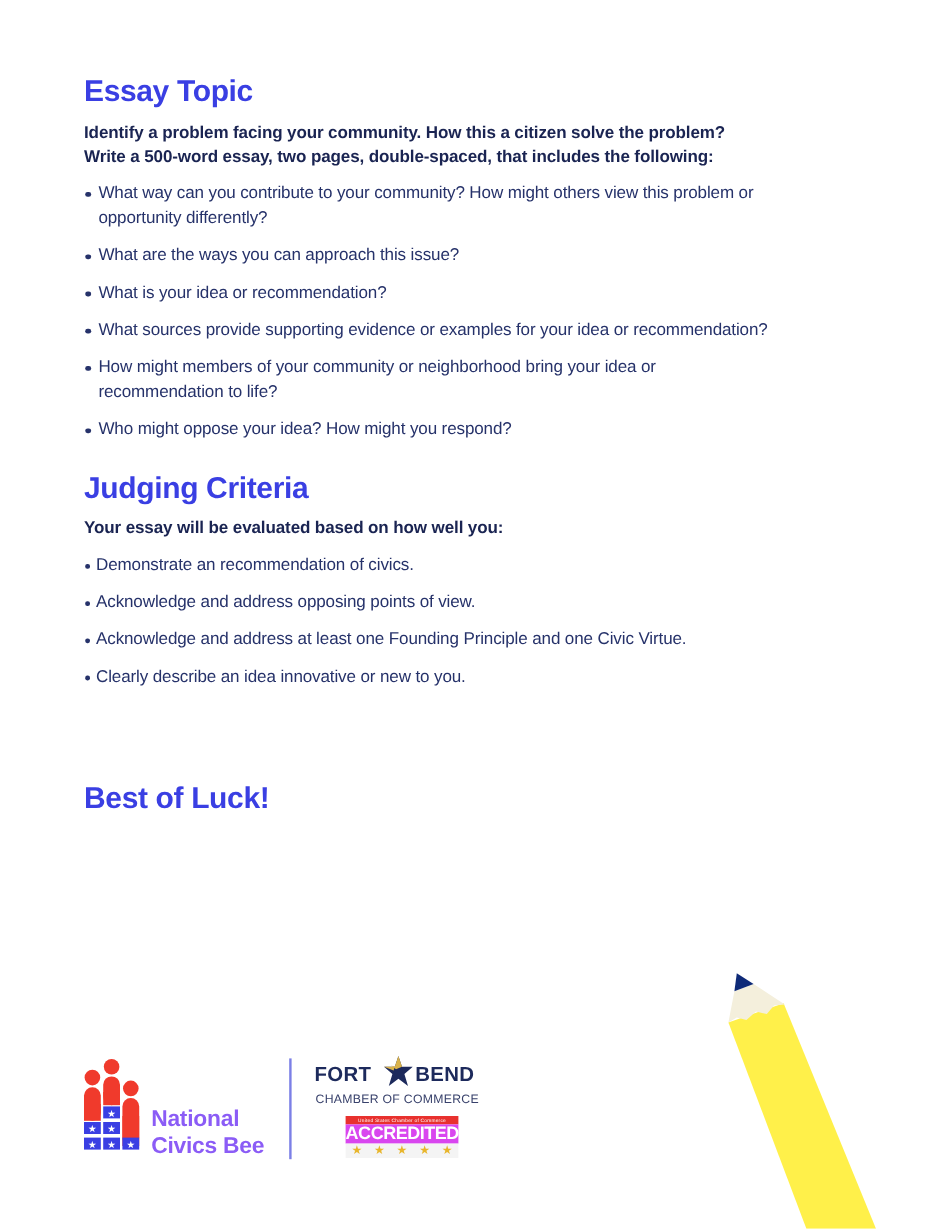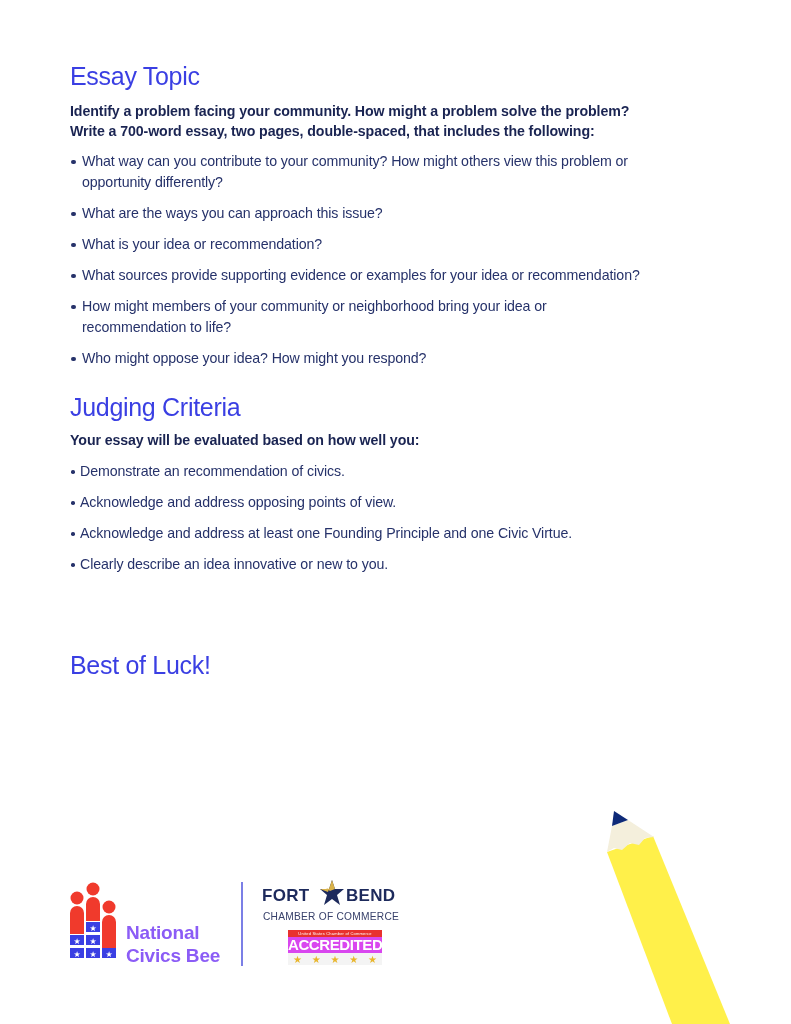--- a/index.html
+++ b/index.html
@@ -1,18 +1,18 @@
 <!DOCTYPE html>
 <html><head>
 <meta charset="utf-8">
 <style>
   html, body { margin: 0; padding: 0; background: #ffffff; }
   body { width: 791px; height: 1024px; position: relative; overflow: hidden;
          font-family: "Liberation Sans", "DejaVu Sans", sans-serif; color: #1f2a5c; }
-  .h2 { position: absolute; left: 70px; margin: 0; font-size: 25px; font-weight: 400;
+  .h2 { position: absolute; left: 70px; margin: 0; font-size: 25px; font-weight: 700;
         color: #3a3fe3; letter-spacing: -0.3px; }
   .intro { position: absolute; left: 70px; margin: 0; font-size: 14.2px; font-weight: 700;
            color: #1a2452; line-height: 20px; letter-spacing: -0.1px; }
   ul.topic, ul.crit { position: absolute; left: 70px; margin: 0; padding: 0; list-style: none; width: 640px; }
   ul.topic li, ul.crit li { position: relative; font-size: 14.2px; line-height: 21px;
           color: #26326a; margin: 0 0 10px 0; padding-left: 12px; letter-spacing: -0.1px; }
   ul.topic li .dot { position: absolute; left: 1px; top: 8.5px; width: 4.5px; height: 4.5px;
           border-radius: 50%; background: #26326a; }
   ul.crit li .dot { position: absolute; left: 1px; top: 9px; width: 3.5px; height: 3.5px;
           border-radius: 50%; background: #26326a; }
@@ -39,22 +39,22 @@
   .acc-bot { height: 12px; background: #f4f4f4; display: flex; justify-content: space-around;
              align-items: center; color: #e8b62c; font-size: 10px; }
 
   .pencil { position: absolute; left: 0; top: 0; width: 791px; height: 1024px; pointer-events: none; }
 </style>
 </head>
 <body>
 
 <h2 class="h2" style="top:62px;">Essay Topic</h2>
 <p class="intro" style="top:101px;">
-  <span>Identify a problem facing your community. How might a problem solve the problem?</span><br>
-  <span>Write a 700-word essay, two pages, double-spaced, that includes the following:</span>
+  <span>Identify a problem facing your community. How this a citizen solve the problem?</span><br>
+  <span>Write a 500-word essay, two pages, double-spaced, that includes the following:</span>
 </p>
 <ul class="topic" style="top:151px; width:630px;">
   <li><span class="dot"></span><span>What way can you contribute to your community? How might others view this problem or opportunity differently?</span></li>
   <li><span class="dot"></span><span>What are the ways you can approach this issue?</span></li>
   <li><span class="dot"></span><span>What is your idea or recommendation?</span></li>
   <li><span class="dot"></span><span>What sources provide supporting evidence or examples for your idea or recommendation?</span></li>
   <li style="width:540px;"><span class="dot"></span><span>How might members of your community or neighborhood bring your idea or recommendation to life?</span></li>
   <li><span class="dot"></span><span>Who might oppose your idea? How might you respond?</span></li>
 </ul>
 

